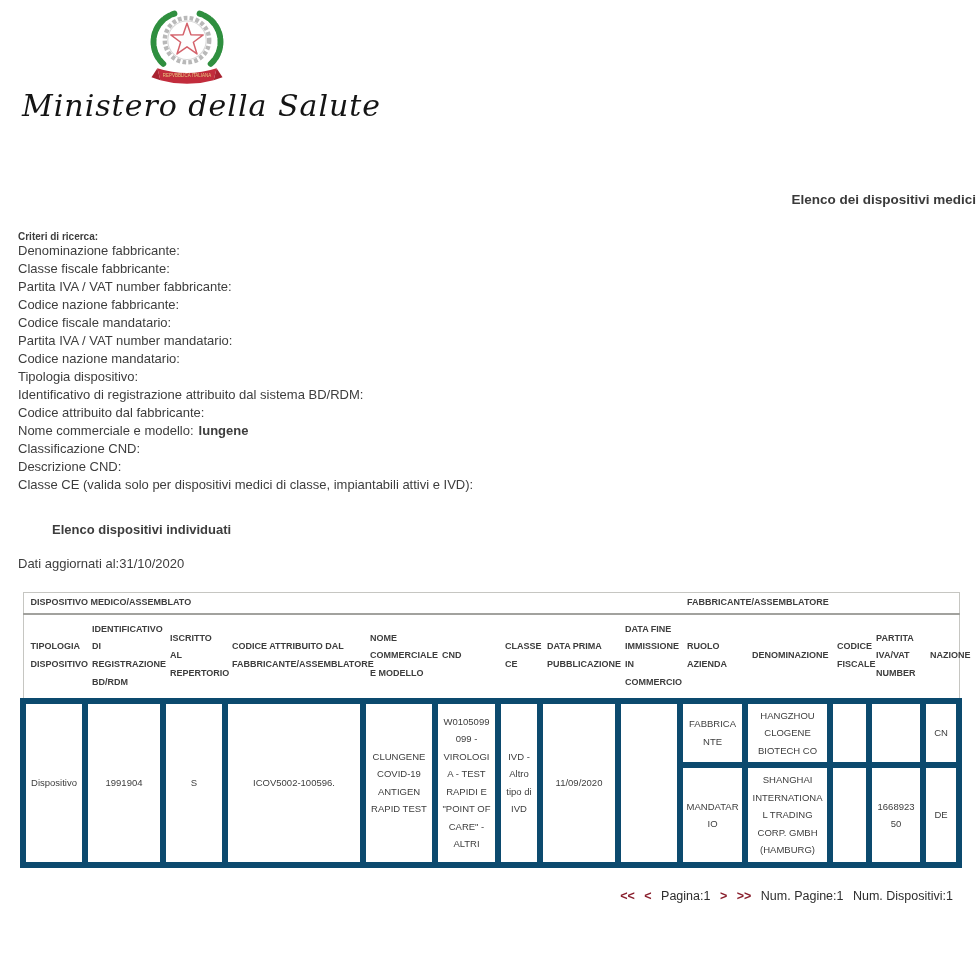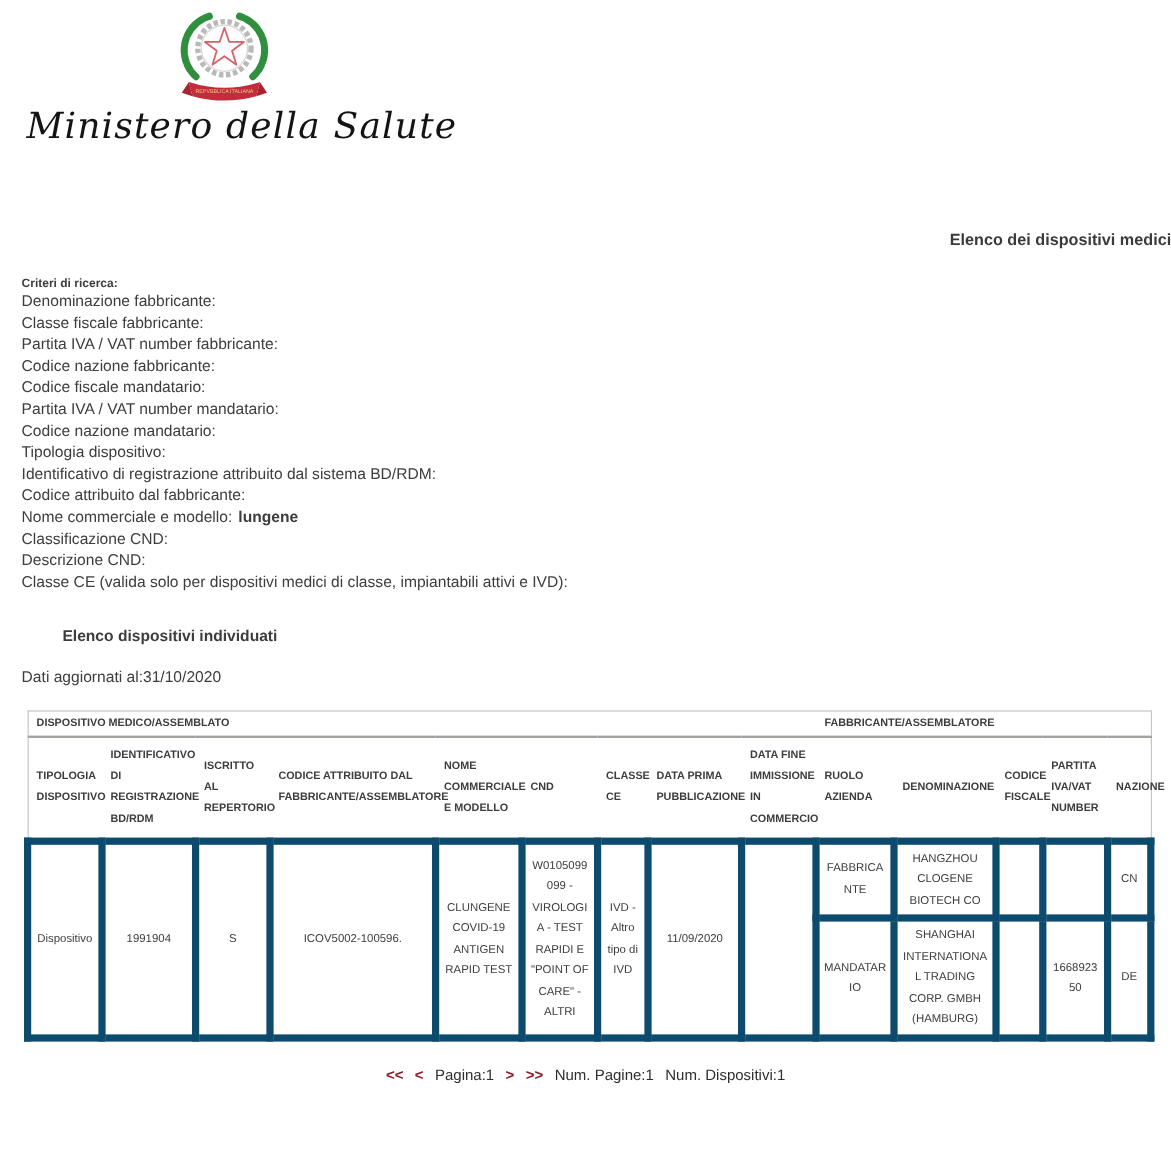--- a/index.html
+++ b/index.html
@@ -84,21 +84,21 @@
     line-height: 1.85;
     word-wrap: break-word;
   }
   table.devices tr.sub-row-1 { height: 61px; }
   table.devices tr.sub-row-2 { height: 99px; }
 
   
   .pager {
     margin-left: 20px; margin-top: 21px;
     width: 936px;
-    text-align: center;
+    text-align: right;
     font-size: 12.5px; color: #2e2e2e;
     white-space: nowrap;
   }
   .pager span { margin: 0 3px; }
   .pager .arrow {
     color: #8a1f2d; font-weight: bold; cursor: pointer;
   }
 </style>
 </head>
 <body>

